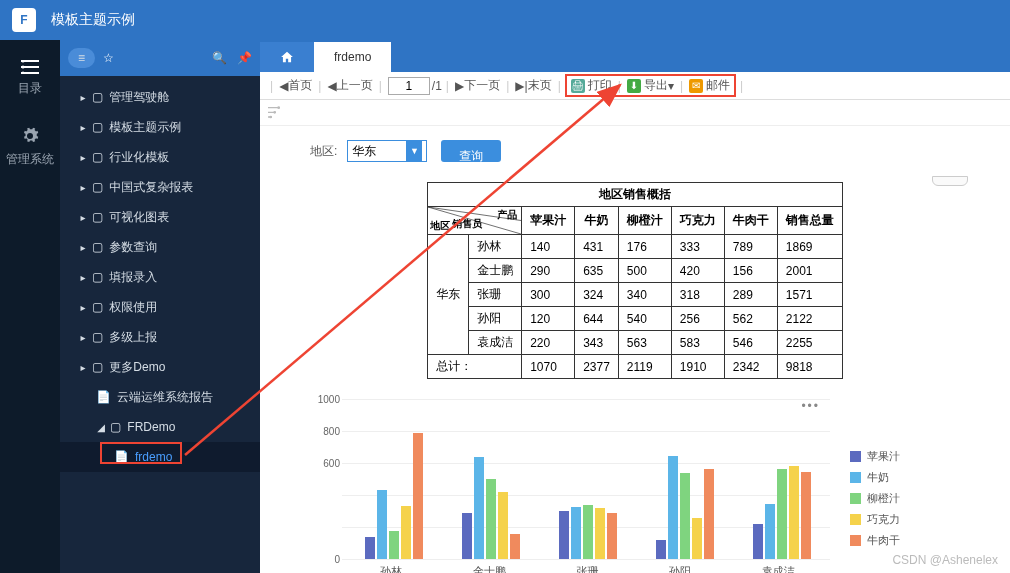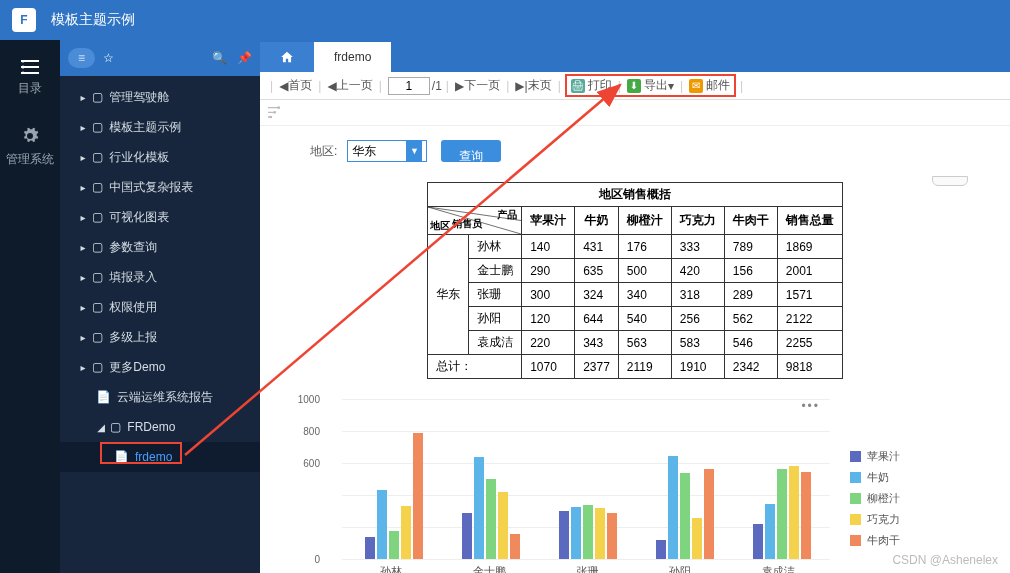--- a/index.html
+++ b/index.html
@@ -45,21 +45,21 @@
 table.data th,table.data td{border:1px solid #333;padding:3px 8px;font-size:12px}
 table.data th{font-weight:bold}
 .diag{position:relative;width:70px}
 .diag svg{position:absolute;top:0;left:0}
 .diag .a{position:absolute;top:1px;right:4px;font-size:10px}
 .diag .b{position:absolute;top:10px;left:24px;font-size:10px}
 .diag .c{position:absolute;bottom:1px;left:2px;font-size:10px}
 .chart{display:flex;padding-left:10px}
 .plot{position:relative;width:520px;height:180px}
 .yaxis{position:absolute;left:0;top:0;bottom:20px;width:30px}
-.ytick{position:absolute;right:20px;font-size:10px;color:#666;transform:translateY(-50%)}
+.ytick{position:absolute;right:0;font-size:10px;color:#666;transform:translateY(-50%)}
 .grid{position:absolute;left:32px;right:0;height:1px;background:#eee}
 .bars{position:absolute;left:35px;right:0;bottom:20px;top:0;display:flex;justify-content:space-around;align-items:flex-end}
 .grp{display:flex;align-items:flex-end;gap:2px}
 .bar{width:10px}
 .xlabels{position:absolute;left:35px;right:0;bottom:0;display:flex;justify-content:space-around}
 .xlabels span{font-size:11px;color:#555}
 .legend{margin-left:20px;display:flex;flex-direction:column;gap:6px;padding-top:50px}
 .lg{display:flex;align-items:center;font-size:11px;color:#555}
 .lg i{width:11px;height:11px;margin-right:6px}
 .dots{position:absolute;right:10px;top:0;color:#888;letter-spacing:2px}

